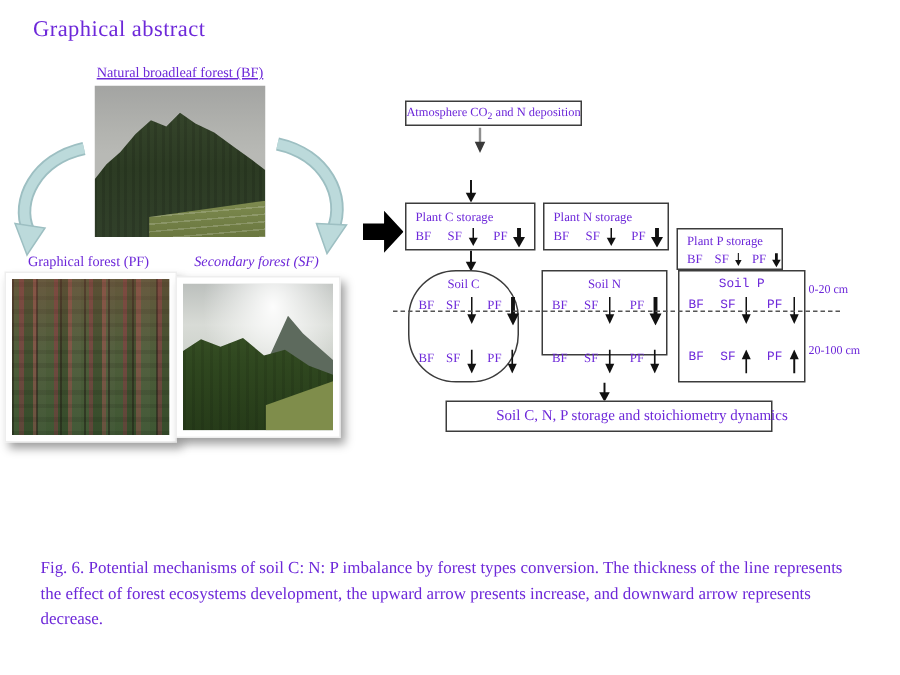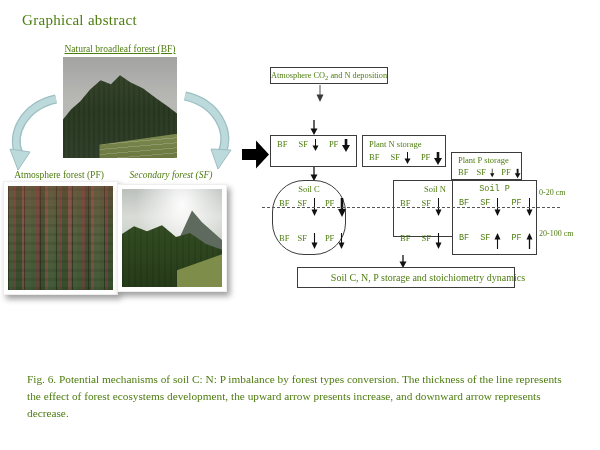--- a/index.html
+++ b/index.html
@@ -1,17 +1,17 @@
 <!DOCTYPE html>
 <html><head>
 <meta charset="utf-8">
 <style>
   html,body{margin:0;padding:0;background:#fff;}
   .canvas{position:relative;width:600px;height:450px;background:#fff;overflow:hidden;
-          font-family:"Liberation Serif","DejaVu Serif",serif;color:#4d7c0f;}
+          font-family:"Liberation Serif","DejaVu Serif",serif;color:#6d28d9;}
   .abs{position:absolute;}
   .page-title{font-size:15px;letter-spacing:.3px;}
   .photo-label{font-size:9.5px;text-align:center;white-space:nowrap;}
   
   .photo{position:absolute;overflow:hidden;}
   .frame{position:absolute;background:#fff;padding:4px;box-shadow:3px 4px 6px rgba(0,0,0,.38);border:1px solid #eee;}
   .frame .inner{position:relative;width:100%;height:100%;overflow:hidden;}
   .layer{position:absolute;inset:0;}
   
   .bf-sky{background:linear-gradient(180deg,#a3a4a2 0%,#b2b3af 30%,#b8b9b5 45%);}
@@ -77,21 +77,21 @@
     <path d="M48,7 C16,14 2,42 11,62" fill="none" stroke="#9dbfc2" stroke-width="9"></path>
     <path d="M48,7 C16,14 2,42 11,62" fill="none" stroke="#bcdadb" stroke-width="6.5"></path>
     <polygon points="2,57 22,60 10,78" fill="#bcdadb" stroke="#9dbfc2" stroke-width="1"></polygon>
   </svg>
   <svg class="abs" style="left:179px;top:89px;" width="54" height="82" viewBox="0 0 54 82">
     <path d="M6,7 C38,14 52,42 43,64 " fill="none" stroke="#9dbfc2" stroke-width="9"></path>
     <path d="M6,7 C38,14 52,42 43,64" fill="none" stroke="#bcdadb" stroke-width="6.5"></path>
     <polygon points="32,60 52,61 39,80" fill="#bcdadb" stroke="#9dbfc2" stroke-width="1"></polygon>
   </svg>
 
-  <div class="abs photo-label" style="left:3px;top:170px;width:112px;">Atmosphere forest (PF)</div>
+  <div class="abs photo-label" style="left:3px;top:170px;width:112px;">Graphical forest (PF)</div>
   <div class="frame" style="left:3px;top:181px;width:105px;height:104px;">
     <div class="inner">
       <div class="layer pf-base"></div>
       <div class="layer pf-trunks"></div>
       <div class="layer pf-branch"></div>
       <div class="layer pf-wash"></div>
     </div>
   </div>
 
   <div class="abs photo-label" style="left:117px;top:170px;width:108px;font-style:italic;">Secondary forest (SF)</div>
@@ -117,20 +117,21 @@
     <polygon points="1.5,9.5 8.5,9.5 5,17" fill="#3a3a3a"></polygon>
   </svg>
 
 
   <svg class="conn" style="left:309px;top:120px;" width="10" height="15" viewBox="0 0 10 15">
     <line x1="5" y1="0" x2="5" y2="9" stroke="#111" stroke-width="1.3"></line>
     <polygon points="1.5,8.5 8.5,8.5 5,15" fill="#111"></polygon>
   </svg>
 
   <div class="fbox" style="left:270px;top:135px;width:87px;height:32px;">
+    <div class="ptitle">Plant C storage</div>
     <div class="frow">
       <span>BF</span>
       <span class="g">SF</span>
       <svg width="9" height="12" viewBox="0 0 9 12">
           <line x1="4.5" y1="0" x2="4.5" y2="7" stroke="#111" stroke-width="1"></line>
           <polygon points="1.5,6.5 7.5,6.5 4.5,12" fill="#111"></polygon>
         </svg>
       <span class="g2">PF</span>
       <svg width="10" height="13" viewBox="0 0 10 13">
           <line x1="5" y1="0" x2="5" y2="7" stroke="#111" stroke-width="2.6"></line>
@@ -201,21 +202,21 @@
           <polygon points="1.5,9.5 7.5,9.5 4.5,16" fill="#111"></polygon>
         </svg>
       <span class="g2">PF</span>
       <svg width="9" height="16" viewBox="0 0 9 16">
           <line x1="4.5" y1="0" x2="4.5" y2="10" stroke="#111" stroke-width="1.1"></line>
           <polygon points="1.5,9.5 7.5,9.5 4.5,16" fill="#111"></polygon>
         </svg>
     </div>
   </div>
 
-  <div class="fbox" style="left:361px;top:180px;width:84px;height:57px;margin-left:32px;">
+  <div class="fbox" style="left:361px;top:180px;width:84px;height:57px;">
     <div class="soil-title">Soil N</div>
     <div class="frow srow" style="top:14px;">
       <span>BF</span>
       <span class="g">SF</span>
       <svg width="9" height="18" viewBox="0 0 9 18">
           <line x1="4.5" y1="0" x2="4.5" y2="12" stroke="#111" stroke-width="1"></line>
           <polygon points="1.5,11.5 7.5,11.5 4.5,18" fill="#111"></polygon>
         </svg>
       <span class="g2">PF</span>
       <svg width="10" height="19" viewBox="0 0 10 19">

